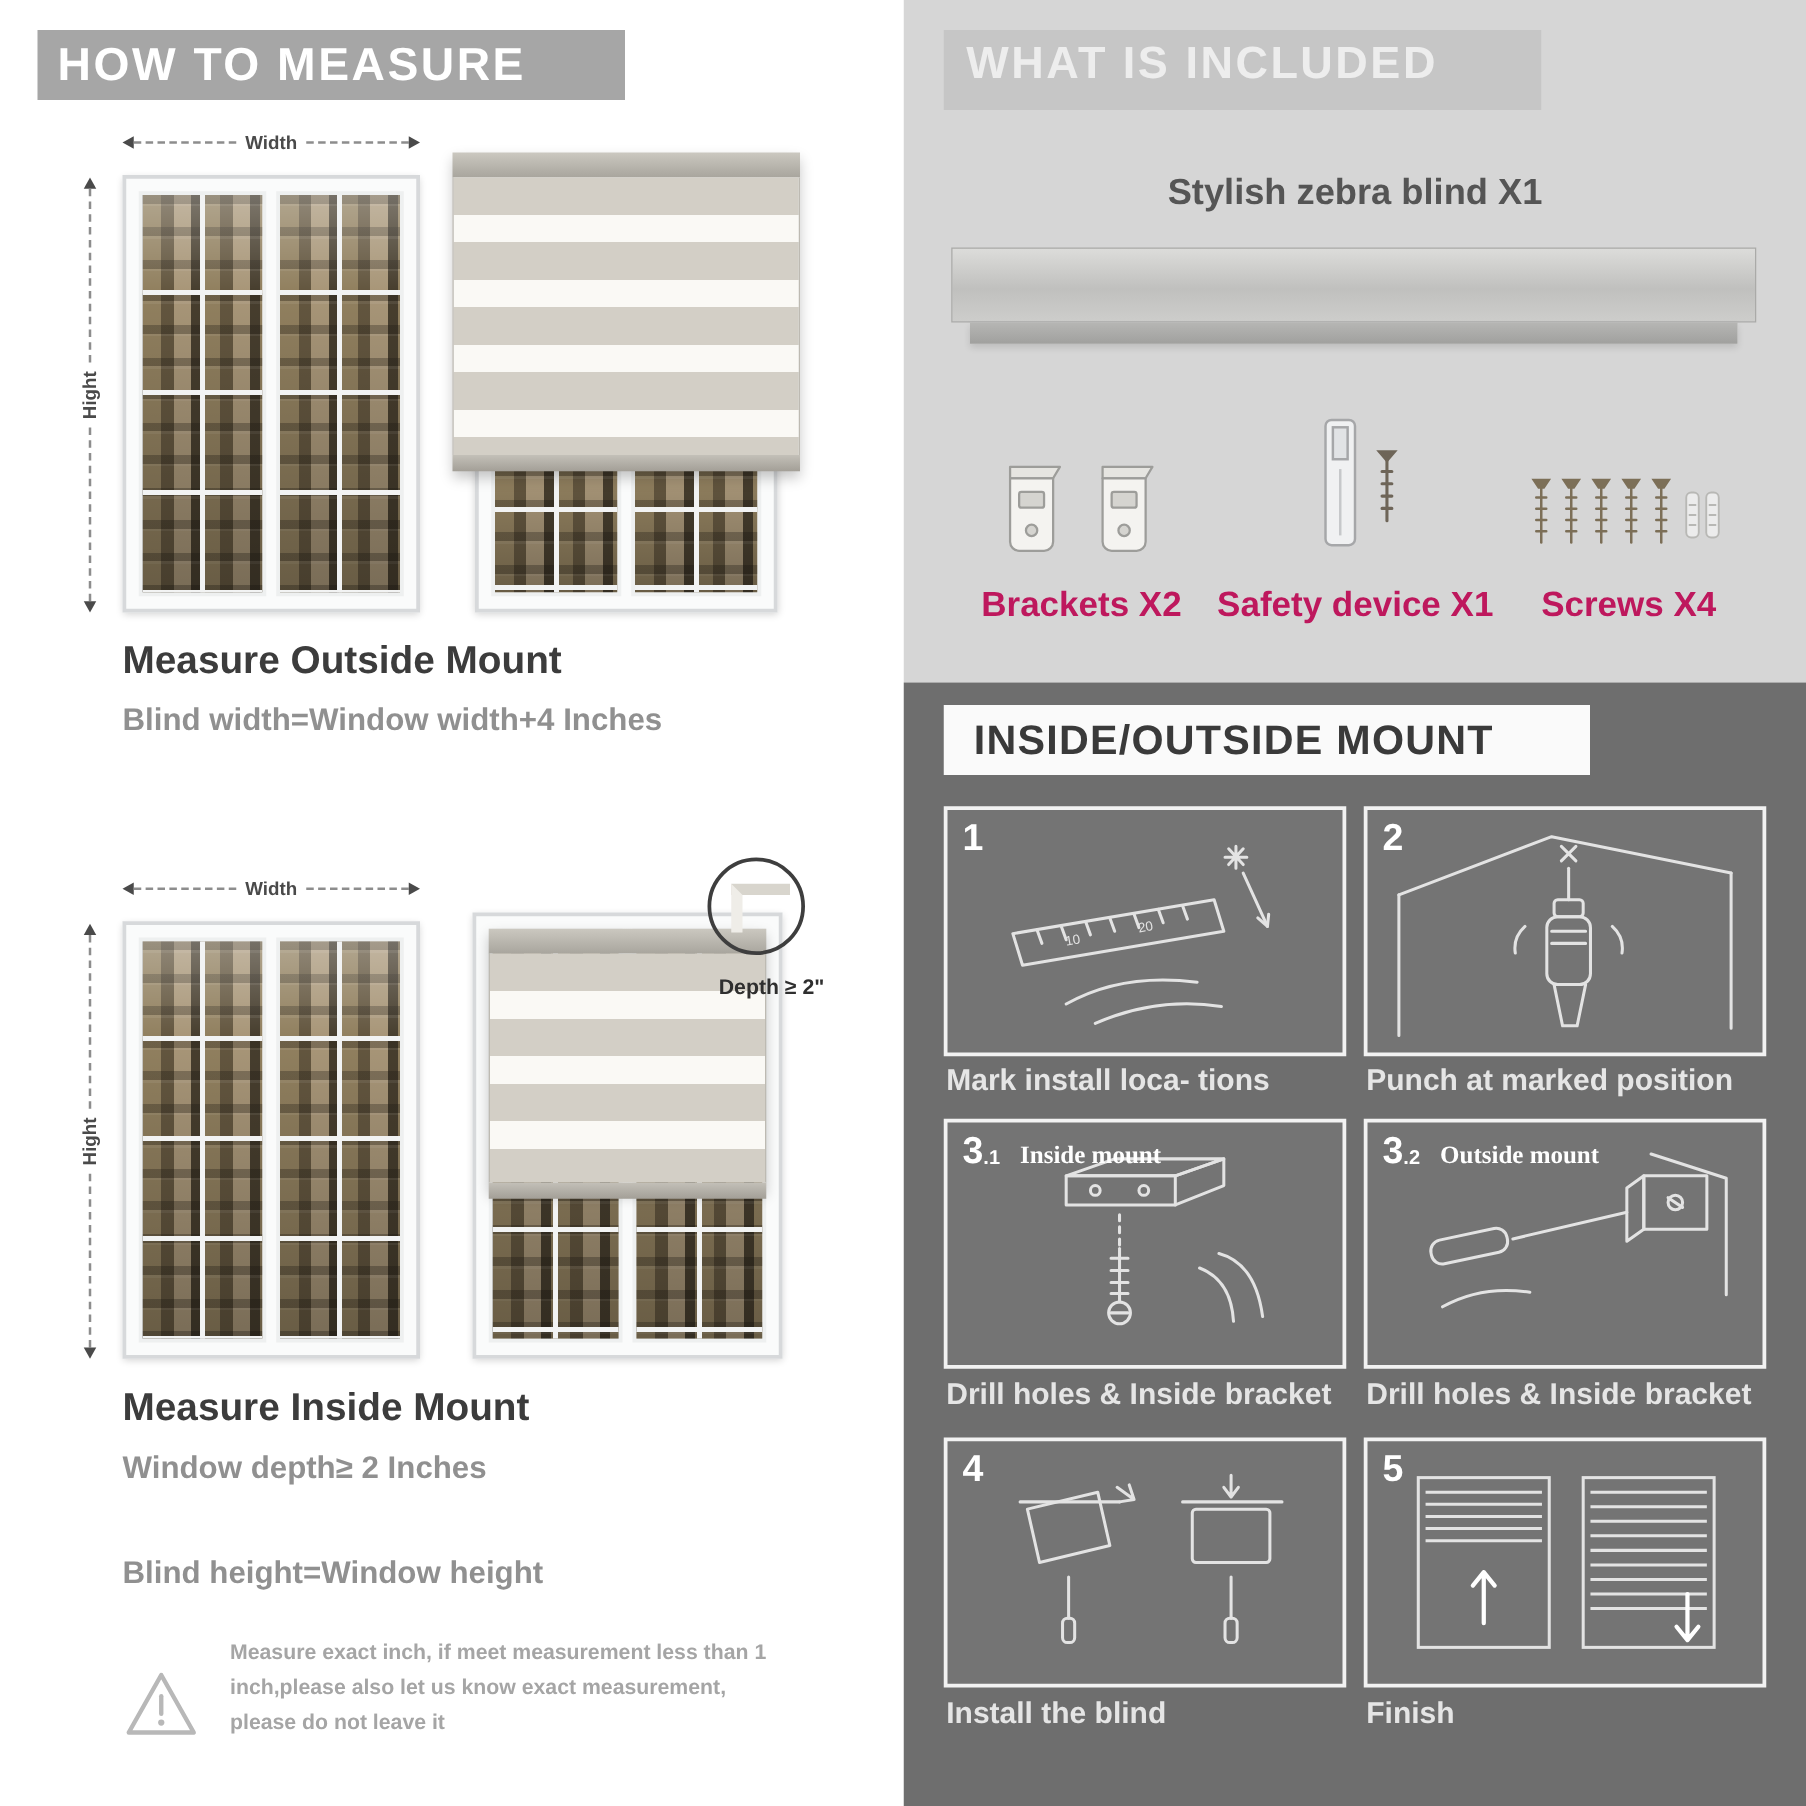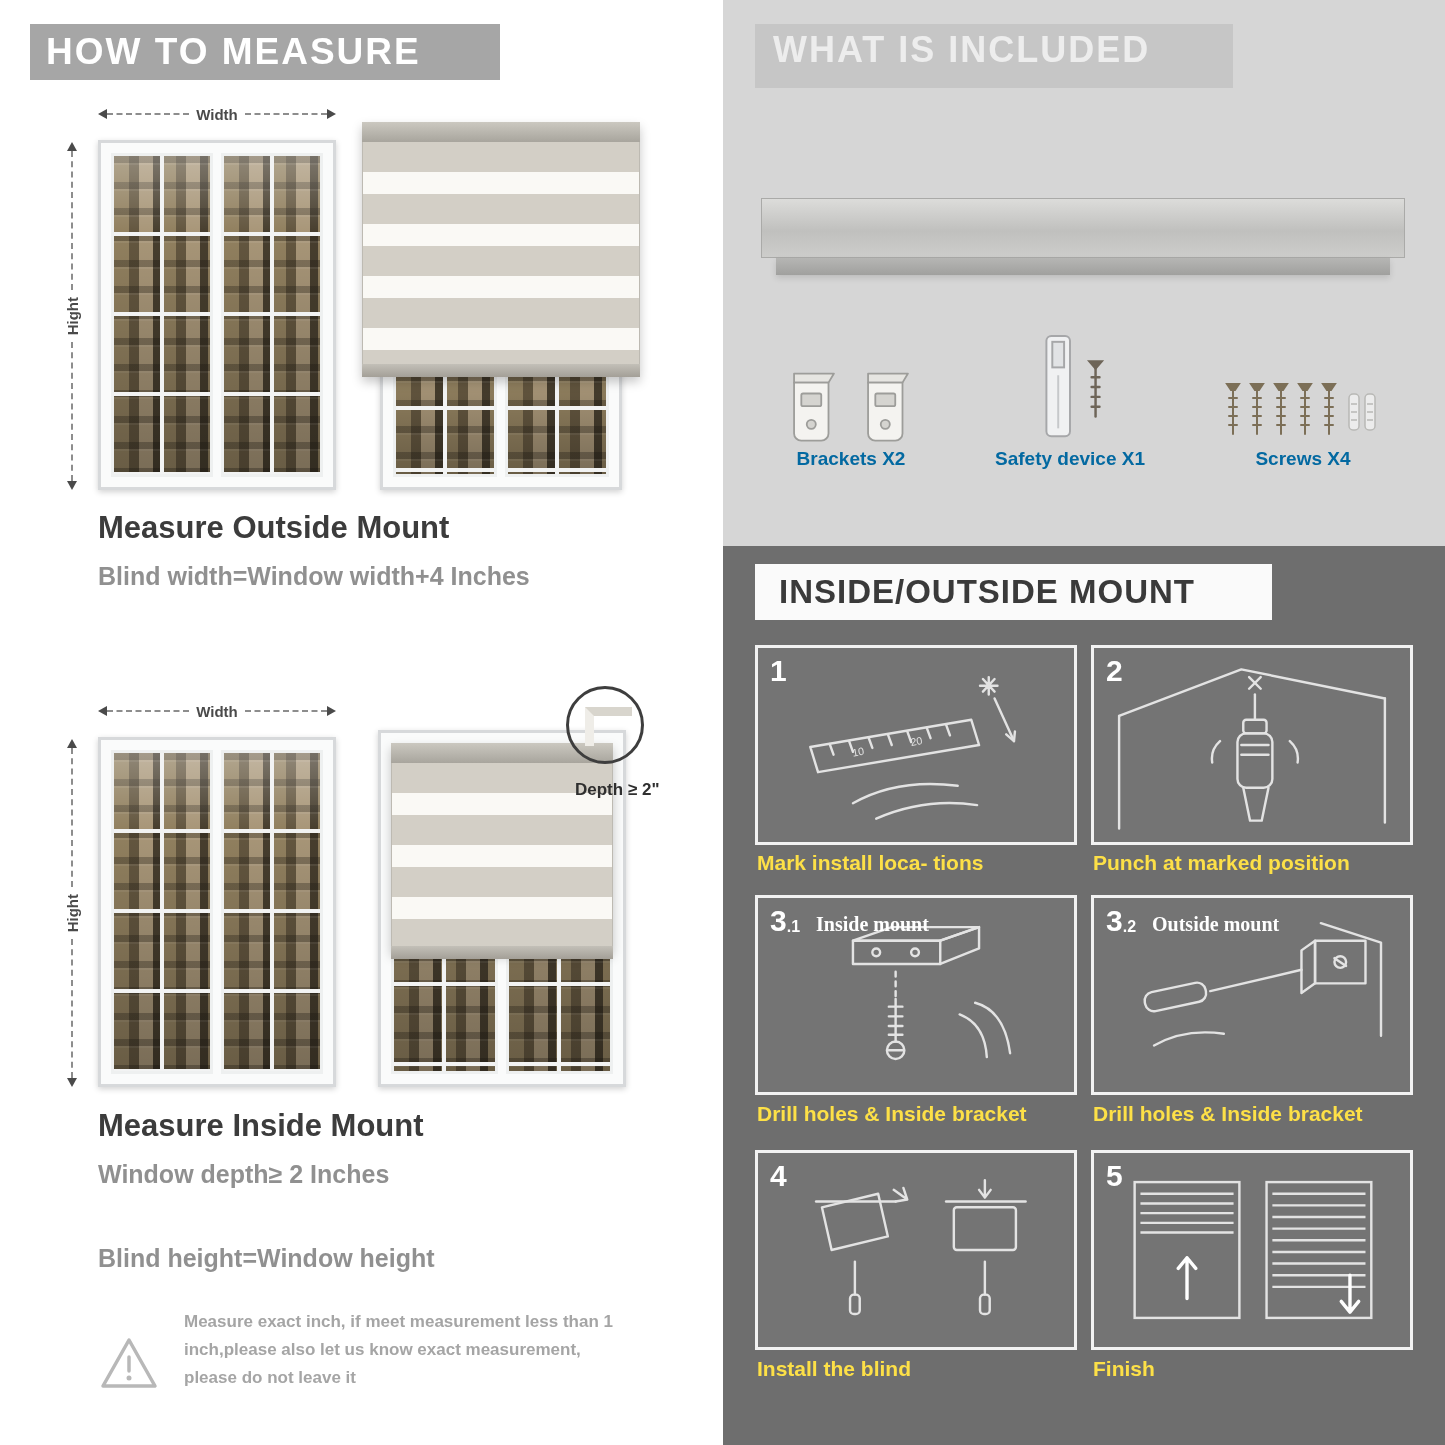--- a/index.html
+++ b/index.html
@@ -67,30 +67,30 @@
   .warning-text { width:430px; font-size:17px; font-weight:600; color:#a5a5a5; line-height:1.65; }
 
   
   .product-name { position:absolute; left:0; top:138px; width:100%; text-align:center; font-size:29px; font-weight:700; color:#555555; }
   .headrail { position:absolute; left:38px; top:198px; width:644px; }
   .hr-main { height:60px; background:linear-gradient(180deg,#dcdcda 0%,#c0c0be 55%,#cdcdcb 100%); border:1px solid #aaaaa8; }
   .hr-lip  { margin:0 15px; height:17px; background:linear-gradient(180deg,#b6b6b4,#a0a09e); box-shadow:0 3px 6px rgba(0,0,0,.12); }
   .items { position:absolute; left:62px; top:330px; width:598px; display:flex; justify-content:space-between; }
   .item { display:flex; flex-direction:column; align-items:center; }
   .item-icons { height:118px; display:flex; align-items:flex-end; justify-content:center; gap:16px; }
-  .item-label { font-size:19px; font-weight:700; color:#0369a1; white-space:nowrap; }
+  .item-label { margin-top:20px; font-size:28px; font-weight:700; color:#be185d; white-space:nowrap; }
 
   
   .step-panel { position:absolute; width:322px; height:200px; border:3px solid #f2f2f2; background:#747474; }
   .step-head { position:absolute; top:8px; left:12px; display:flex; align-items:flex-start; color:#ffffff; z-index:2; }
   .step-num { font-size:30px; font-weight:700; line-height:1; }
   .step-sub { font-size:16px; font-weight:700; margin-top:12px; }
   .step-title { font-size:20px; font-weight:700; margin:7px 0 0 16px;font-family:Liberation Serif, serif; }
   .step-art { position:absolute; inset:0; width:100%; height:100%; }
-  .step-caption { position:absolute; width:330px; color:#fde047; font-size:21px; font-weight:700; white-space:nowrap; }
+  .step-caption { position:absolute; width:330px; color:#e5e5e5; font-size:24px; font-weight:700; white-space:nowrap; }
 </style>
 </head>
 <body>
 
 <div class="page">
 
   <section class="left">
     <div class="banner banner-how">HOW TO MEASURE</div>
 
     <div class="warrow" style="left:98px; top:106px; width:238px;">
@@ -167,20 +167,21 @@
         <path d="M31,6 L57,52 H5 Z" fill="none" stroke="#b8b8b8" stroke-width="3.5" stroke-linejoin="round"></path>
         <line x1="31" y1="23" x2="31" y2="37" stroke="#b8b8b8" stroke-width="3.5" stroke-linecap="round"></line>
         <circle cx="31" cy="44" r="2.5" fill="#b8b8b8"></circle>
       </svg>
       <p class="warning-text">Measure exact inch, if meet measurement less than 1 inch,please also let us know exact measurement, please do not leave it</p>
     </div>
   </section>
 
   <section class="included">
     <div class="banner banner-included">WHAT IS INCLUDED</div>
+    <div class="product-name">Stylish zebra blind X1</div>
 
     <div class="headrail">
       <div class="hr-main"></div>
       <div class="hr-lip"></div>
     </div>
 
     <div class="items">
       <div class="item">
         <div class="item-icons">
           <svg width="58" height="80" viewBox="0 0 64 84">

